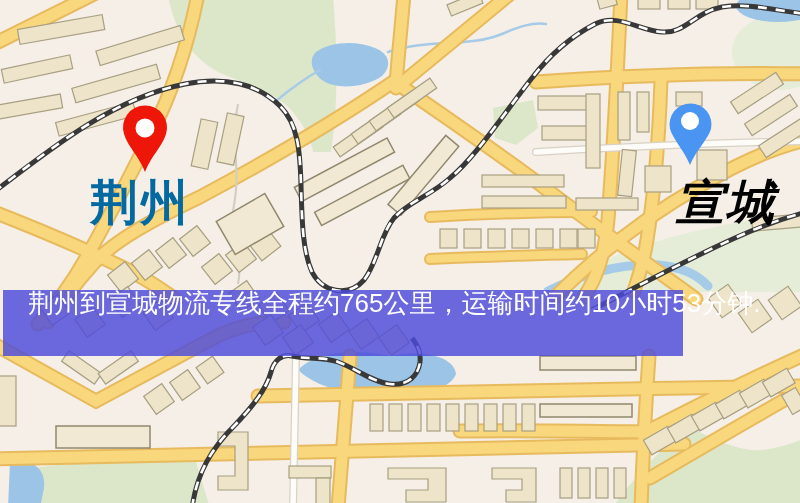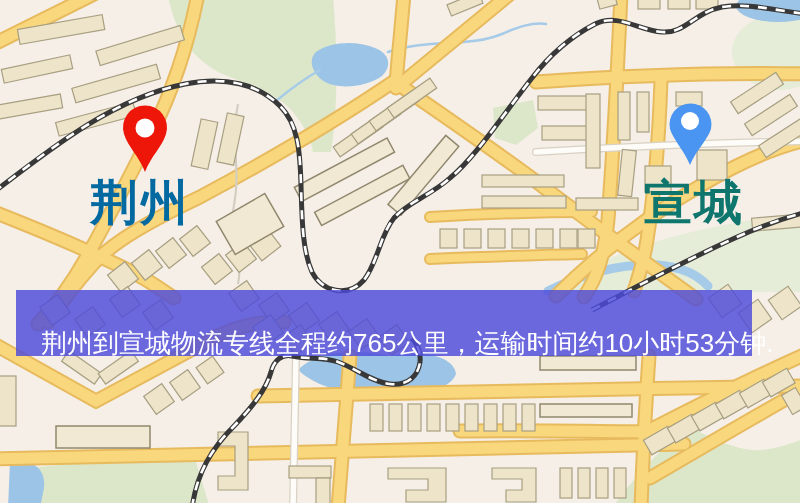--- a/index.html
+++ b/index.html
@@ -17,22 +17,22 @@
   .wf{stroke:#fdfcf8;stroke-width:5.5;fill:none;stroke-linecap:round}
   .thin{stroke:#d4cec2;stroke-width:2.2;fill:none}
   .stream{stroke:#a6cbe8;fill:none;stroke-linecap:round}
   .railb{stroke:#383838;stroke-width:5;fill:none}
   .raild{stroke:#ffffff;stroke-width:2.6;fill:none;stroke-dasharray:9 9}
   .bld{fill:#ede4c9;stroke:#a89f82;stroke-width:1.2}
   .bldb{fill:#f1e9d3;stroke:#91886e;stroke-width:1.5}
   .place-label{position:absolute;font-size:48px;font-weight:700;
                letter-spacing:2px;line-height:1;white-space:nowrap;
                font-family:"Liberation Sans",sans-serif;}
-  .banner{position:absolute;left:16px;top:290px;width:736px;height:66px;
-          display:flex;align-items:flex-end;box-sizing:border-box;
+  .banner{position:absolute;left:3px;top:290px;width:680px;height:66px;
+          display:flex;align-items:flex-start;box-sizing:border-box;
           padding-left:25px;}
   .banner-text{font-size:26px;line-height:1;white-space:nowrap;}
 </style>
 </head>
 <body>
 
 <div class="stage">
 <svg class="map" width="800" height="503" viewBox="0 0 800 503">
 
   <rect x="0" y="0" width="800" height="503" fill="#f5efe7"></rect>
@@ -229,18 +229,18 @@
     <circle cx="145" cy="128" r="9.5" fill="#ffffff"></circle>
   </g>
   <g>
     <path d="M690 165 C684 150 674 141 670 129 A21 21 0 1 1 711 129 C707 141 696 150 690 165 Z" fill="#4a94f2"></path>
     <circle cx="690" cy="121" r="9" fill="#ffffff"></circle>
   </g>
 </svg>
 
 <div class="place-label" style="left: 90px; top: 179px; color: #0369a1;">荆州</div>
 
-<div class="place-label" style="left: 644px; top: 179px; color: #0f766e;">宣城</div>
+<div class="place-label" style="left: 676px; top: 179px; color: #000000; font-style: italic;">宣城</div>
 
 <div class="banner" style="background: rgba(77, 75, 219, 0.82);">
   <span class="banner-text" style="color: rgb(255, 255, 255);">荆州到宣城物流专线全程约765公里，运输时间约10小时53分钟.</span>
 </div>
 </div>
 
 </body></html>

